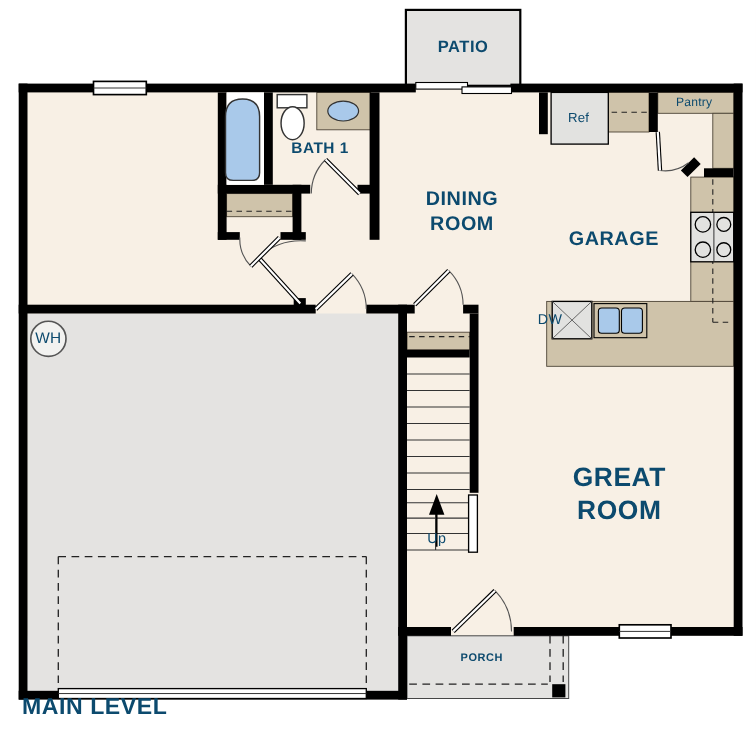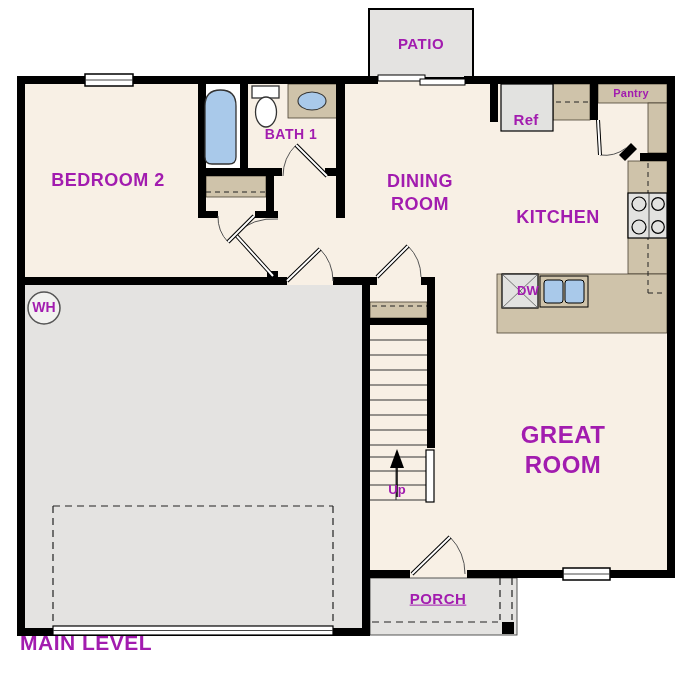--- a/index.html
+++ b/index.html
@@ -3,24 +3,24 @@
 <meta charset="utf-8">
 <style>
   html,body{margin:0;padding:0;background:#fff;}
   #plan{
     position:relative;width:687px;height:687px;background:#fff;overflow:hidden;
     font-family:"Liberation Sans", sans-serif;color:#111;
   }
   #plan svg{position:absolute;left:0;top:0;}
   .lbl{
     position:absolute;transform:translate(-50%,-50%);
-    font-weight:bold;color:#a21caf;text-align:center;white-space:nowrap;
+    font-weight:bold;color:#0c4a6e;text-align:center;white-space:nowrap;
     letter-spacing:0.5px;line-height:1.25;
   }
-  .lbl.small{font-weight:bold;letter-spacing:0.2px;}
+  .lbl.small{font-weight:normal;letter-spacing:0.2px;}
   .wallfill{fill:var(--wall,#000);}
   .counterfill{fill:var(--counter,#cfc3aa);stroke:#4a4134;stroke-width:0.8;}
   .surfacefill{fill:var(--surface,#e4e3e1);}
   .bluefill{fill:var(--fixture_blue,#a9c9ea);}
   .dash{stroke:#222;stroke-width:1;stroke-dasharray:5,4;fill:none;}
   .gdash{stroke:#222;stroke-width:1.2;stroke-dasharray:7,5;fill:none;}
   .tread{stroke:#333;stroke-width:1;}
   .arc{stroke:#555;stroke-width:1;fill:none;}
   .leaf-b{stroke:#000;stroke-width:4;}
   .leaf-w{stroke:#fff;stroke-width:2;}
@@ -202,31 +202,30 @@
     <g>
       <rect x="540" y="276" width="48" height="31" fill="var(--counter,#cfc3aa)" stroke="#000" stroke-width="1"></rect>
       <rect x="544" y="280" width="19" height="23" rx="3" class="bluefill" stroke="#000" stroke-width="1"></rect>
       <rect x="565" y="280" width="19" height="23" rx="3" class="bluefill" stroke="#000" stroke-width="1"></rect>
     </g>
     <circle cx="44" cy="308" r="16" fill="#f2f2f0" stroke="#555" stroke-width="1.5"></circle>
   </g>
 </svg>
 
   <div class="lbl" style="left:421px;top:44px;font-size:15px;">PATIO</div>
-  <div class="lbl" style="left:108px;top:180px;font-size:18px;">BEDROOM 2</div>
   <div class="lbl" style="left:291px;top:135px;font-size:14px;">BATH 1</div>
   <div class="lbl" style="left:420px;top:192px;font-size:18px;">
     <div>DINING</div>
     <div>ROOM</div>
   </div>
-  <div class="lbl" style="left:558px;top:217px;font-size:18px;">KITCHEN</div>
+  <div class="lbl" style="left:558px;top:217px;font-size:18px;">GARAGE</div>
   <div class="lbl small" style="left:631px;top:94px;font-size:11px;">Pantry</div>
-  <div class="lbl small" style="left:526px;top:120px;font-size:15px;">Ref</div>
-  <div class="lbl small" style="left:528px;top:291px;font-size:13px;">DW</div>
+  <div class="lbl small" style="left:526px;top:107px;font-size:12px;">Ref</div>
+  <div class="lbl small" style="left:500px;top:291px;font-size:13px;">DW</div>
   <div class="lbl" style="left:563px;top:450px;font-size:24px;">
     <div>GREAT</div>
     <div>ROOM</div>
   </div>
   <div class="lbl small" style="left:397px;top:490px;font-size:13px;">Up</div>
-  <div class="lbl" style="left:438px;top:599px;font-size:15px;text-decoration:underline;">PORCH</div>
+  <div class="lbl" style="left:438px;top:599px;font-size:10px;">PORCH</div>
   <div class="lbl small" style="left:44px;top:308px;font-size:14px;">WH</div>
   <div class="lbl" style="left:20px;top:643px;transform:translate(0,-50%);font-size:21px;">MAIN LEVEL</div>
 </div>
 
 </body></html>

